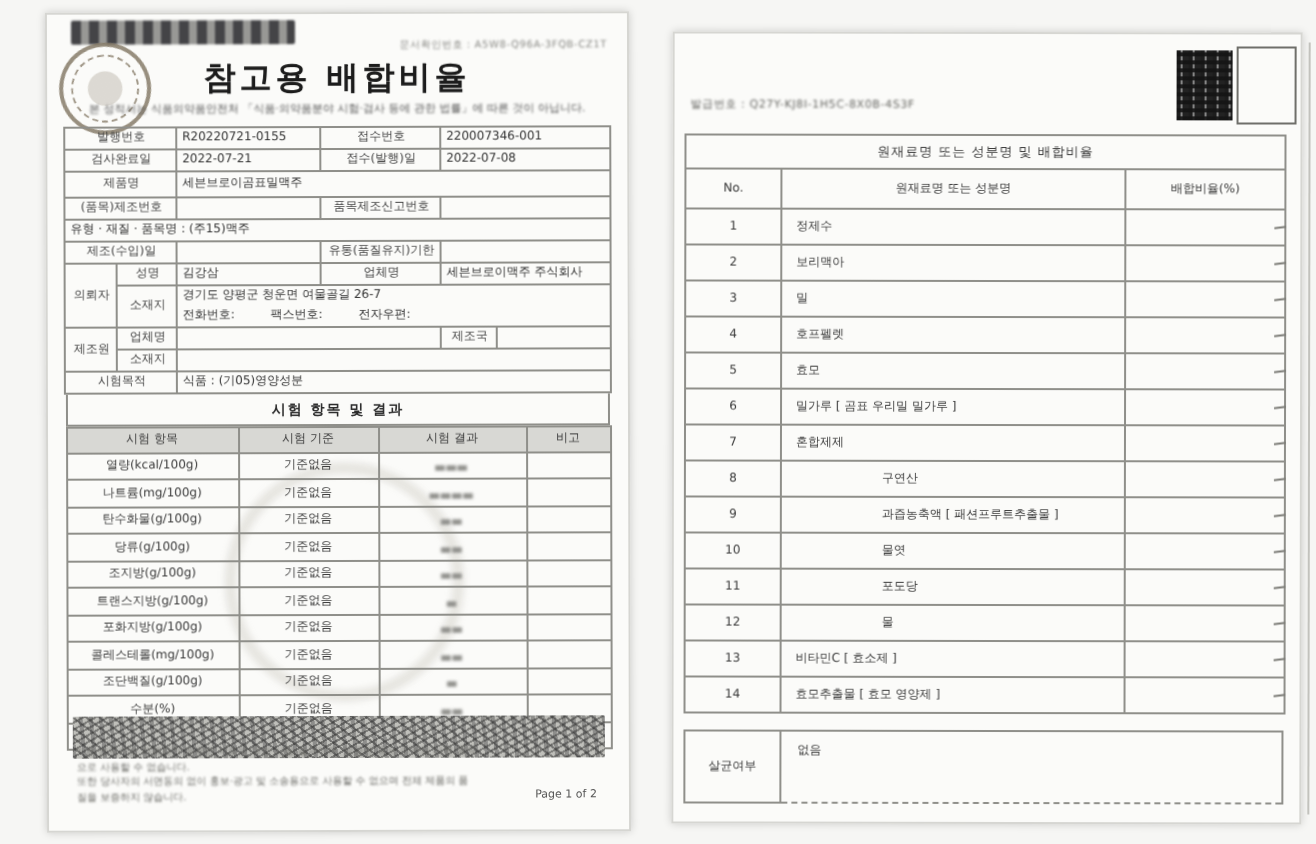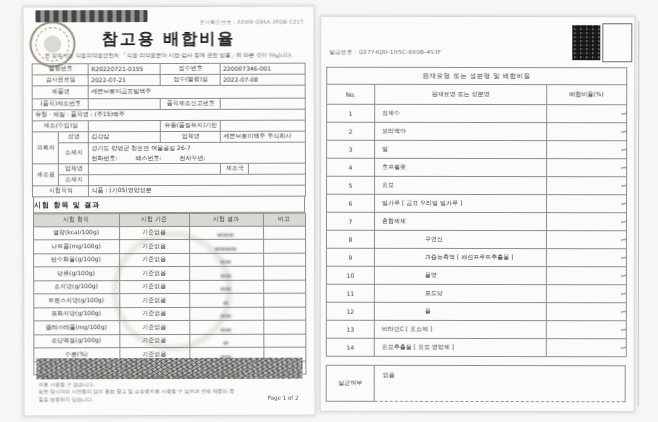--- a/index.html
+++ b/index.html
@@ -4,21 +4,21 @@
 <style>
   * { margin:0; padding:0; box-sizing:border-box; }
   html,body { width:658px; height:422px; overflow:hidden; background:#f6f6f4;
               font-family:"DejaVu Sans","Liberation Sans",sans-serif; }
   .canvas { position:relative; width:658px; height:422px; }
 
   
   .page { position:absolute; background:#fbfbf9; border:1px solid #d6d6d2;
           box-shadow:0 0 4px rgba(0,0,0,.18); color:#3c3c3c; }
   .page-left  { left:23px; top:6px;  width:292px; height:410px; transform:rotate(-.15deg); }
-  .page-right { left:320px; top:16px; width:315px; height:396px; transform:rotate(.1deg); }
+  .page-right { left:336px; top:16px; width:315px; height:396px; transform:rotate(.1deg); }
   .page-right::after { content:""; position:absolute; right:-5px; top:4px; bottom:4px;
                        width:1px; background:#c2c2bd; }
 
   .soft  { filter:blur(.25px); }
   .soft2 { filter:blur(.45px); }
 
   
   .redaction-chip { position:absolute; left:12px; top:3px; width:112px; height:12px;
       background:repeating-linear-gradient(90deg, rgba(35,35,40,.75) 0 5px, rgba(120,120,120,.35) 5px 9px), #a9a9a5;
       border-radius:1px; filter:blur(.4px); }
@@ -39,21 +39,21 @@
   .info-table { width:272px; margin:4px auto 0 auto; font-size:6px; }
   .info-table td { border:1px solid #8f8f8a; height:11px; padding:0 2px; overflow:hidden;
       white-space:nowrap; }
   .info-table td.lbl { text-align:center; color:#444; }
   .info-table td.val { text-align:left; color:#333; }
   .addr-cell { line-height:1.6; }
   .contact-line span { margin-right:16px; }
 
   
   .section-band { width:272px; margin:0 auto; border:1px solid #8f8f8a; border-top:none;
-      height:16px; line-height:16px; font-size:7px; font-weight:bold;
+      height:16px; line-height:16px; text-align:center; font-size:7px; font-weight:bold;
       color:#2b2b2b; letter-spacing:1px; position:relative; }
   .results-table { width:272px; margin:0 auto; font-size:6px; position:relative; }
   .results-table th { border:1px solid #8f8f8a; background:#d8d8d4; font-weight:normal;
       height:13px; color:#3a3a3a; }
   .results-table td { border:1px solid #8f8f8a; height:13.5px; text-align:center; color:#3a3a3a; }
   .blob { color:#8f8f8b; filter:blur(.8px); font-size:6px; letter-spacing:1px; }
   .results-wrap { position:relative; }
   .watermark { position:absolute; left:88px; top:18px; width:120px; height:120px;
       border-radius:50%; border:6px solid rgba(160,154,140,.22); filter:blur(1.5px);
       pointer-events:none; }

